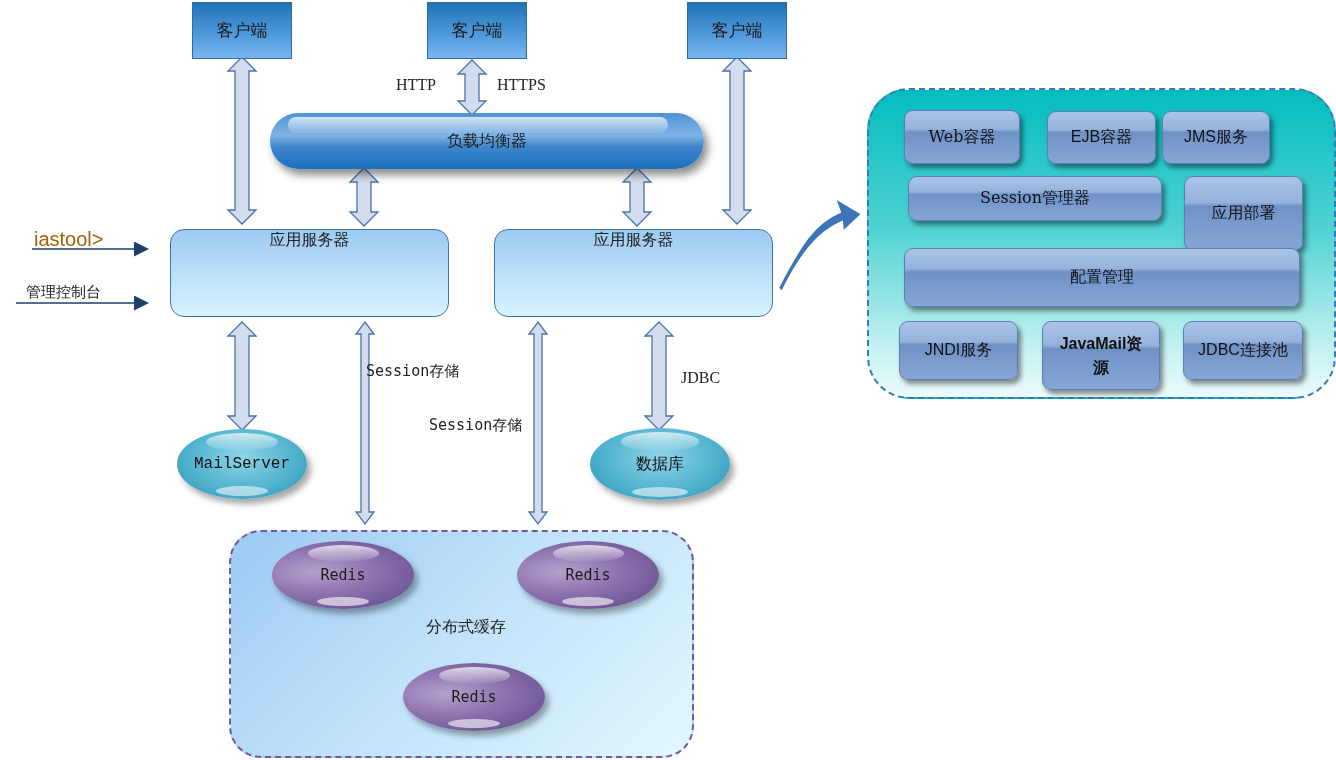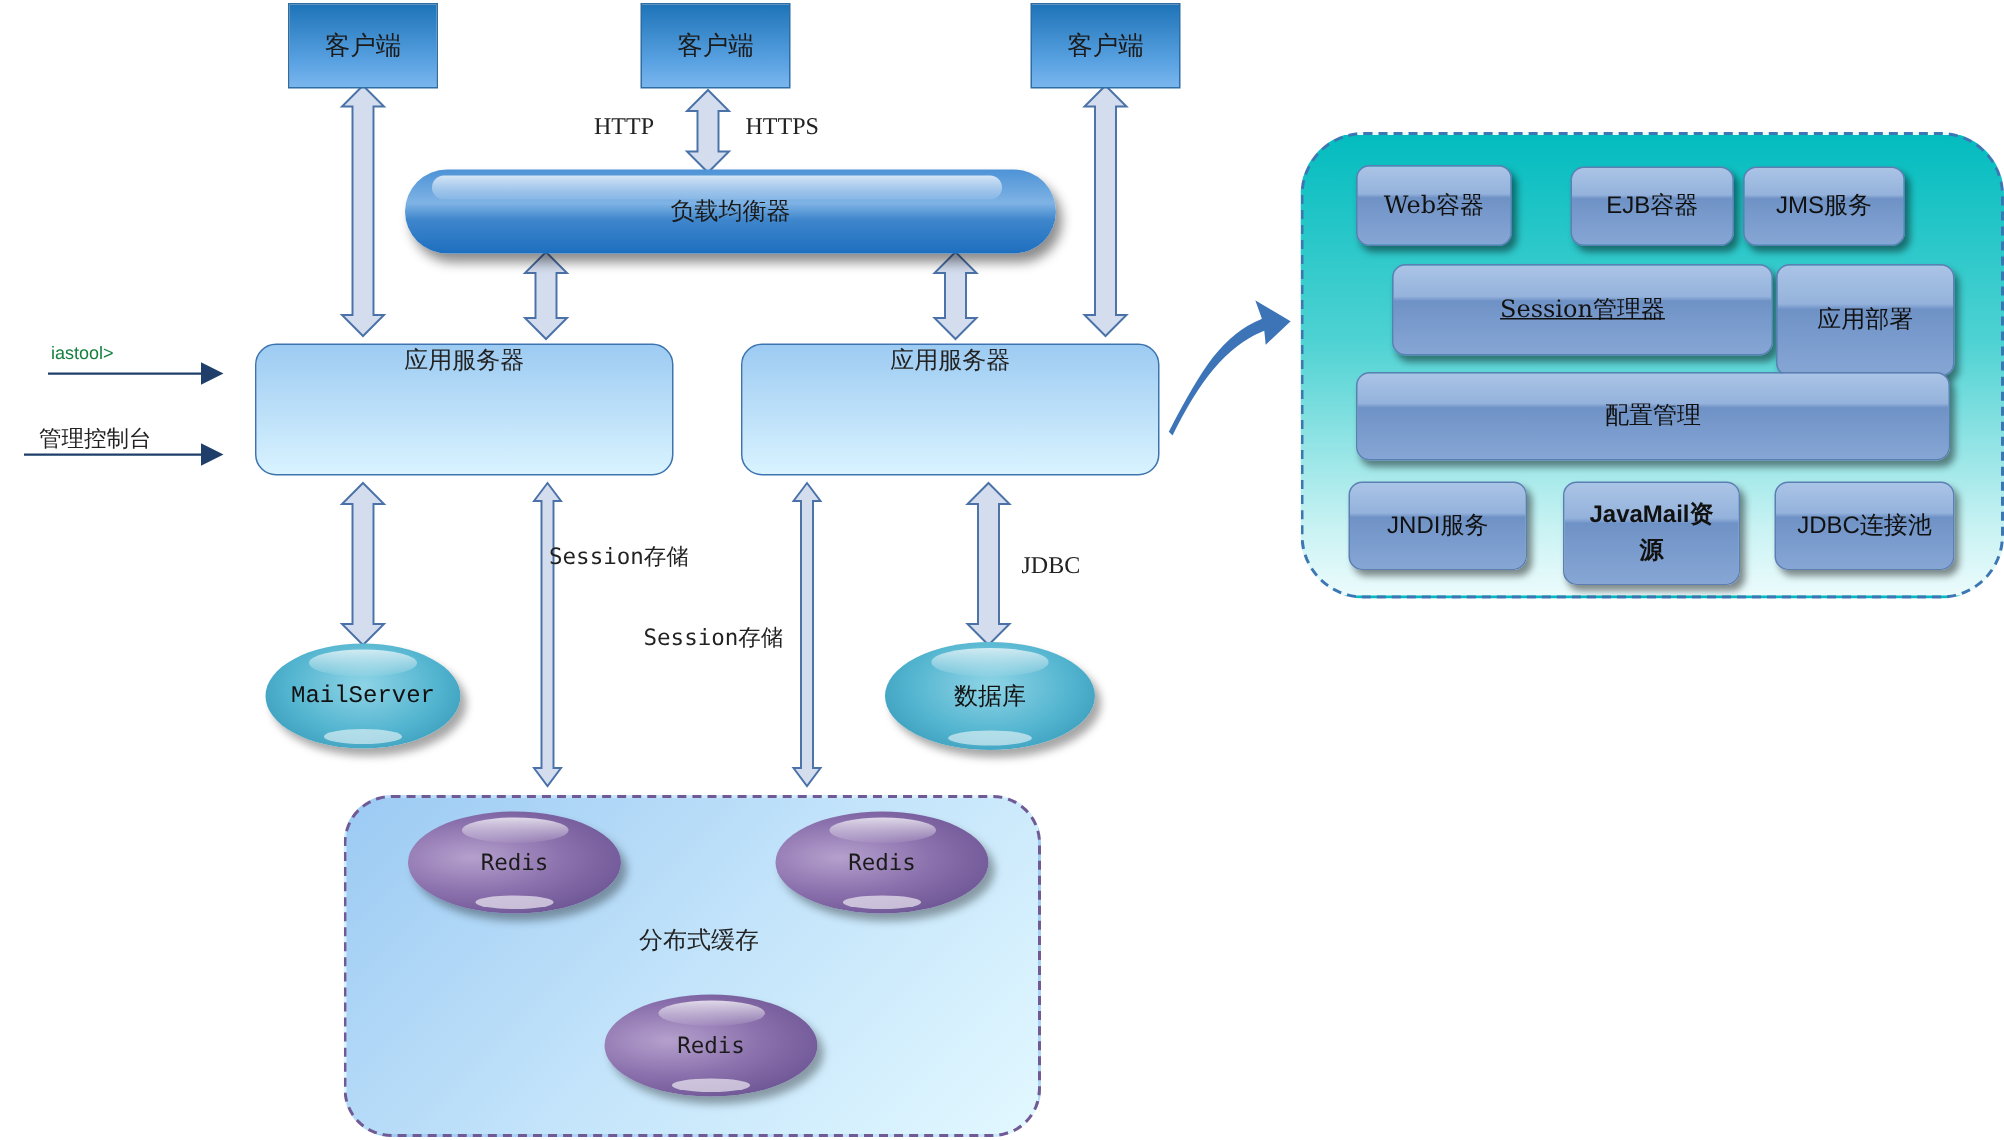--- a/index.html
+++ b/index.html
@@ -18,21 +18,21 @@
     font-family:"DejaVu Serif", serif; font-size:16px; color:#1a1a1a; }
   .lb .gloss { position:absolute; left:18px; right:36px; top:4px; height:16px; border-radius:10px;
     background:linear-gradient(rgba(255,255,255,0.75), rgba(255,255,255,0.1)); }
   .lb span { position:relative; }
   .appsrv { position:absolute; width:279px; height:88px; box-sizing:border-box;
     border:1.5px solid #3d74b0; border-radius:14px;
     background:linear-gradient(#9dcbf2, #d9f3ff);
     display:flex; align-items:flex-start; justify-content:center;
     font-family:"DejaVu Serif", serif; font-size:16px; color:#222; }
   .lbl { position:absolute; font-family:"Liberation Serif", serif; font-size:16px; color:#222; white-space:nowrap; }
-  .lbls { position:absolute; font-family:"Liberation Sans", sans-serif; font-size:12px; color:#15803d; white-space:nowrap; }
+  .lbls { position:absolute; font-family:"Liberation Sans", sans-serif; font-size:20px; color:#a16207; white-space:nowrap; }
   .ellipse-teal { position:absolute; border-radius:50%;
     background:radial-gradient(ellipse at 50% 40%, #8fd4e6 0%, #52b4cf 55%, #2c8fae 100%);
     box-shadow:4px 5px 6px rgba(0,0,0,0.35);
     display:flex; align-items:center; justify-content:center; font-size:16px; color:#111; }
   .ellipse-teal .hl, .ellipse-purple .hl { position:absolute; border-radius:50%; }
   .ellipse-teal .hl.top { left:22%; right:22%; top:6%; height:26%; background:linear-gradient(rgba(255,255,255,0.7), rgba(255,255,255,0.05)); }
   .ellipse-teal .hl.bot { left:30%; right:30%; bottom:4%; height:14%; background:rgba(255,255,255,0.55); }
   .ellipse-teal span, .ellipse-purple span { position:relative; }
   .cache { position:absolute; left:229px; top:530px; width:465px; height:228px; box-sizing:border-box;
     border:2px dashed #6f5a95; border-radius:32px;
@@ -147,30 +147,30 @@
   <span>Redis</span>
 </div>
 <div class="ellipse-purple" style="left:403px;top:663px;width:142px;height:68px;">
   <div class="hl top"></div>
   <div class="hl bot"></div>
   <span>Redis</span>
 </div>
 <div class="lbl" style="left:426px;top:617px;font-family:'DejaVu Serif',serif;font-size:16px;">分布式缓存</div>
 
 <div class="panel"></div>
-<div class="mod serif" style="left:904px;top:110px;width:104px;height:54px;align-items:center;">
+<div class="mod serif" style="left:904px;top:110px;width:116px;height:54px;align-items:center;">
     <span>Web容器</span>
   </div>
 <div class="mod sans" style="left:1047px;top:111px;width:109px;height:53px;">
     <span>EJB容器</span>
   </div>
 <div class="mod sans" style="left:1134px;top:111px;width:108px;height:53px;margin-left:28px;">
     <span>JMS服务</span>
   </div>
-<div class="mod serif" style="left:928px;top:176px;width:254px;height:61px;text-decoration:underline;">
+<div class="mod serif" style="left:908px;top:176px;width:254px;height:45px;">
     <span>Session管理器</span>
   </div>
 <div class="mod serif" style="left:1184px;top:176px;width:119px;height:75px;">
     <span>应用部署</span>
   </div>
 <div class="mod serif" style="left:904px;top:248px;width:396px;height:59px;">
     <span>配置管理</span>
   </div>
 <div class="mod sans" style="left:899px;top:321px;width:119px;height:59px;">
     <span>JNDI服务</span>

